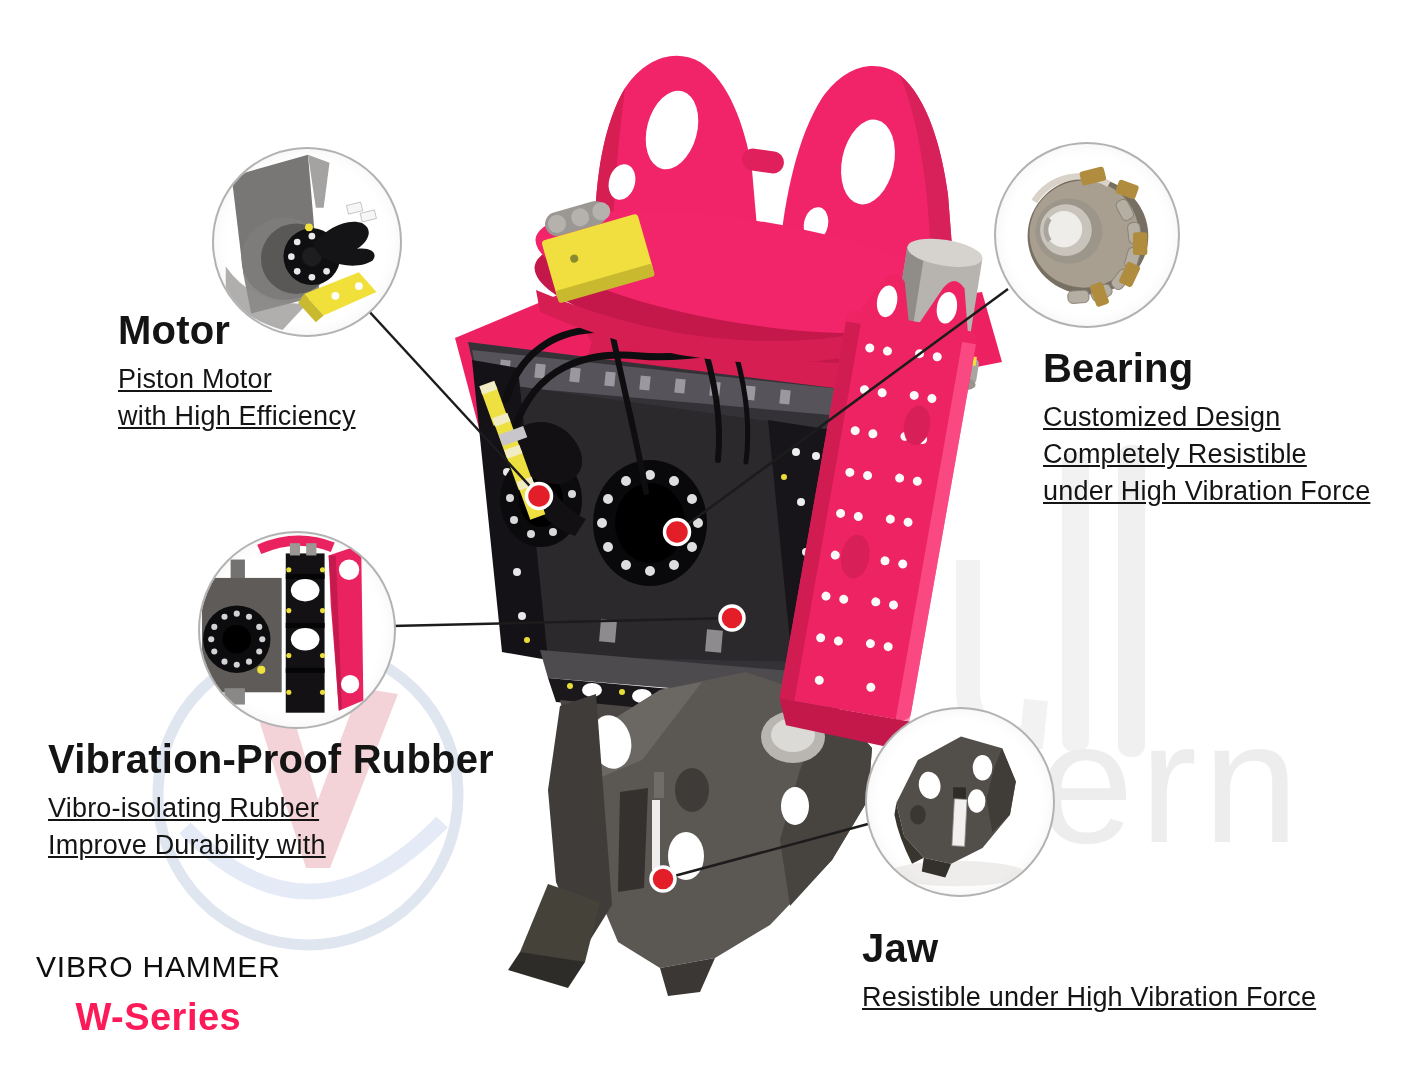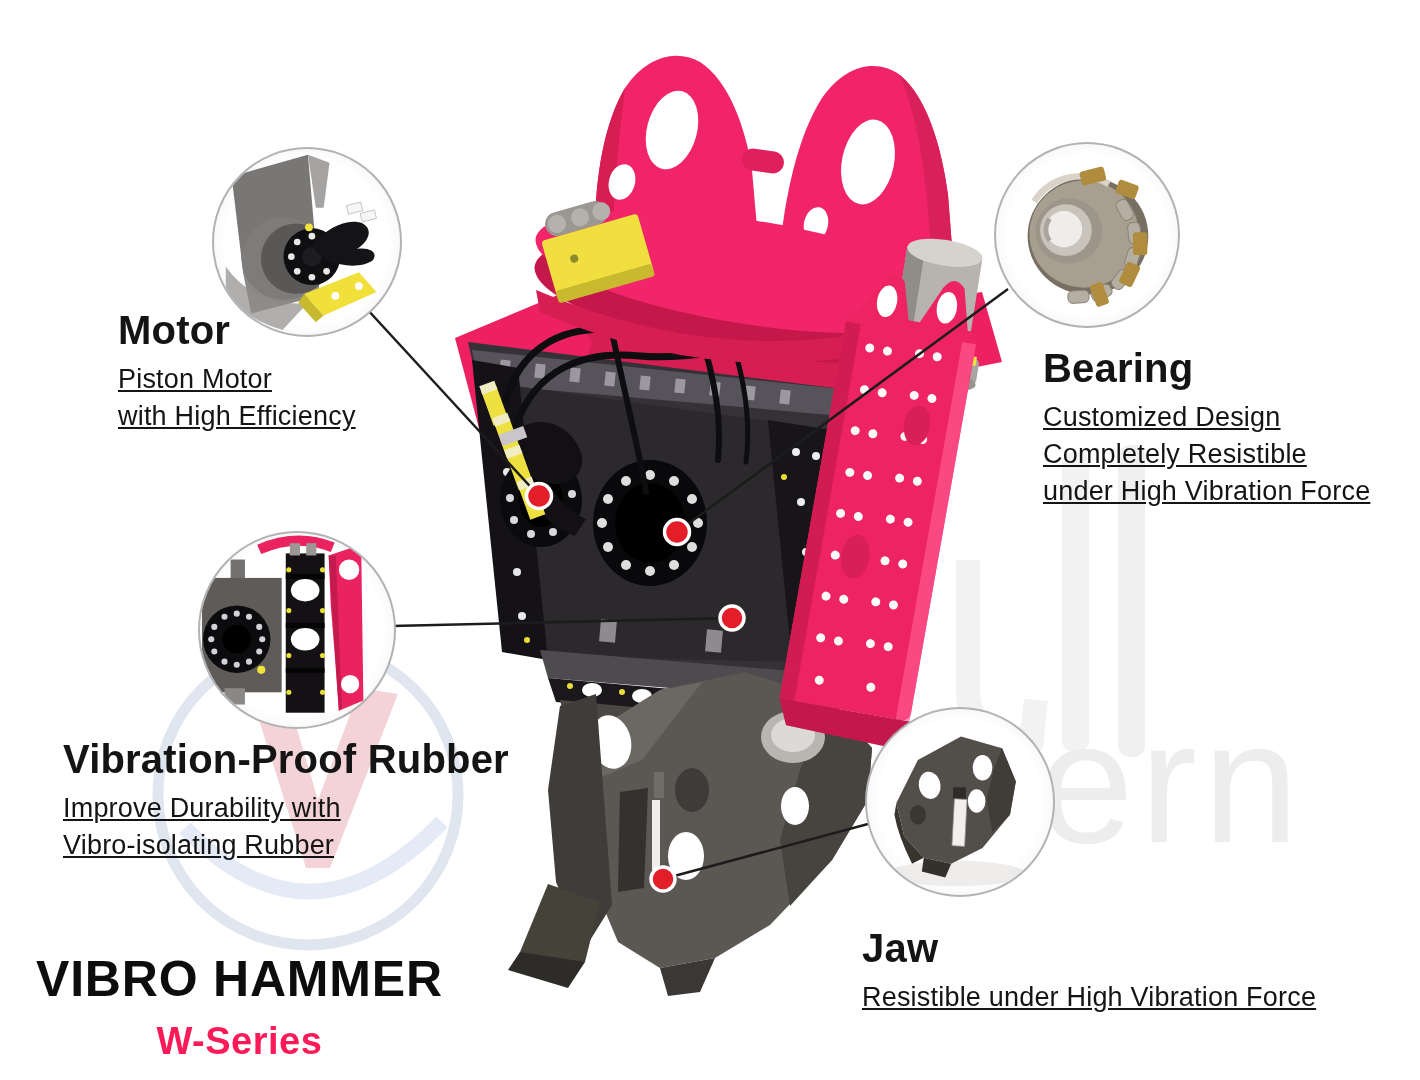--- a/index.html
+++ b/index.html
@@ -13,21 +13,21 @@
                   overflow:hidden;box-shadow:inset 0 0 16px rgba(0,0,0,0.05);}
   .callout-circle svg{width:100%;height:100%;}
 
   
   .callout-text{position:absolute;color:#141414;}
   .callout-text .hd{font-size:40px;font-weight:bold;margin:0 0 8px 0;letter-spacing:0.2px;}
   .callout-text .ln{font-size:27px;line-height:37px;font-weight:400;letter-spacing:0.2px;text-decoration:underline;}
 
   
   .brand{position:absolute;left:36px;top:950px;}
-  .brand .name{font-size:50px;font-weight:bold;letter-spacing:0.8px;color:#0d0d0d;}
+  .brand .name{font-size:30px;font-weight:normal;letter-spacing:0.8px;color:#0d0d0d;}
   .brand .series{font-size:38px;font-weight:bold;letter-spacing:0.5px;color:#fc1a59;margin-top:12px;text-align:center;}
 </style>
 </head>
 <body>
 
 <div class="stage">
 
   <svg class="scene" width="1420" height="1080" viewBox="0 0 1420 1080">
 
     <g opacity="0.75">
@@ -437,24 +437,24 @@
     <div class="ln">with High Efficiency</div>
   </div>
 
   <div class="callout-text" style="left:1007px;top:346px;margin-left:36px;">
     <div class="hd">Bearing</div>
     <div class="ln">Customized Design</div>
     <div class="ln">Completely Resistible</div>
     <div class="ln">under High Vibration Force</div>
   </div>
 
-  <div class="callout-text" style="left:63px;top:737px;">
+  <div class="callout-text" style="left:48px;top:737px;">
     <div class="hd">Vibration-Proof Rubber</div>
+    <div class="ln">Vibro-isolating Rubber</div>
     <div class="ln">Improve Durability with</div>
-    <div class="ln">Vibro-isolating Rubber</div>
   </div>
 
   <div class="callout-text" style="left:862px;top:926px;">
     <div class="hd">Jaw</div>
     <div class="ln">Resistible under High Vibration Force</div>
   </div>
 
   <div class="brand">
     <div class="name">VIBRO HAMMER</div>
     <div class="series">W-Series</div>

